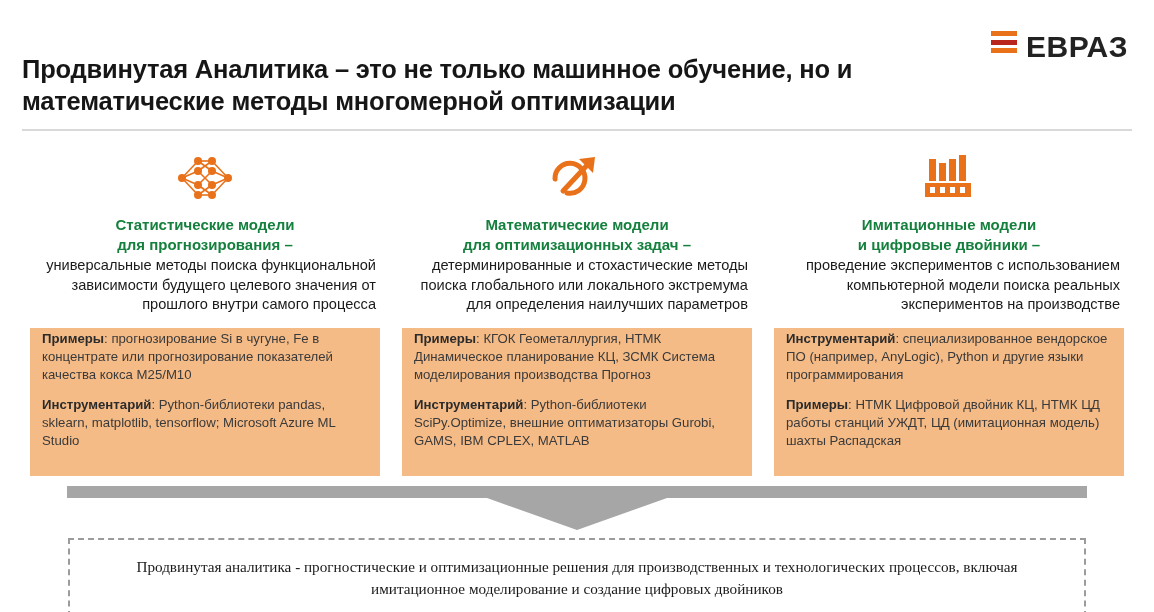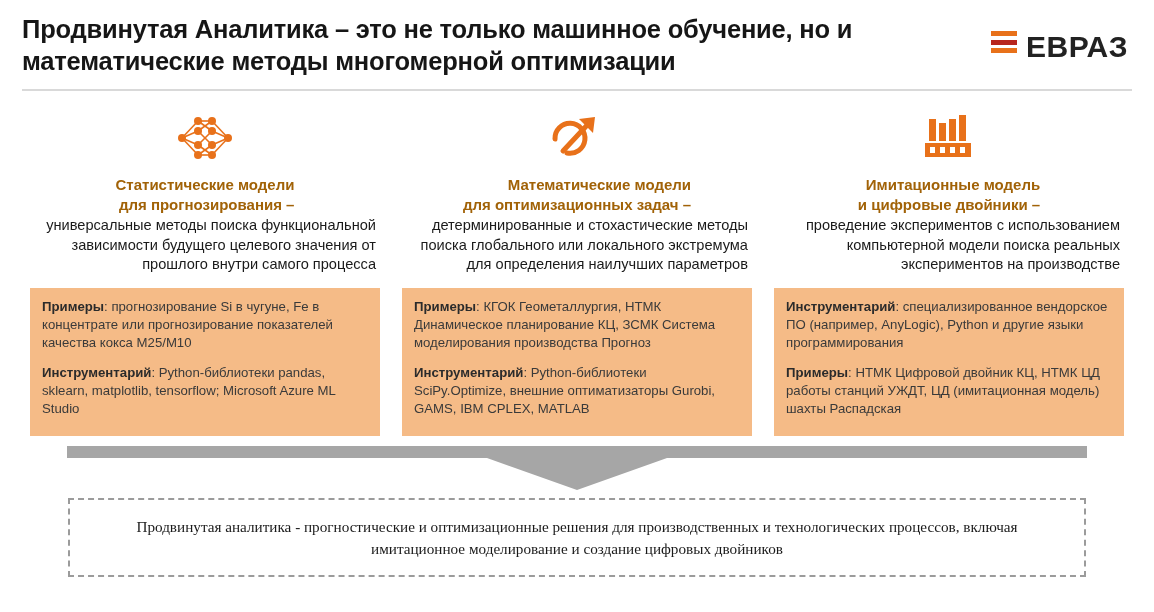--- a/index.html
+++ b/index.html
@@ -25,20 +25,21 @@
     align-items: flex-start;
     justify-content: space-between;
   }
   .title {
     font-size: 25.5px;
     font-weight: bold;
     line-height: 1.24;
     letter-spacing: -0.2px;
     color: #161616;
     max-width: 940px;
+    margin-top: 40px;
   }
   .logo {
     display: flex;
     gap: 9px;
     margin-top: 16px;
     margin-right: 6px;
   }
   .logo-mark {
     width: 26px;
     height: 24px;
@@ -82,40 +83,40 @@
     height: 58px;
     display: flex;
     align-items: center;
     justify-content: center;
     margin-bottom: 8px;
   }
   .col-heading {
     font-size: 15px;
     font-weight: bold;
     line-height: 1.33;
-    text-align: right;
-    color: #a16207;
+    text-align: center;
+    color: #15803d;
     padding: 0 8px;
   }
   .col-sub {
     font-size: 14.6px;
     line-height: 1.33;
     text-align: right;
     color: #1a1a1a;
     padding: 0 4px;
     margin-top: 1px;
   }
   .box {
     margin-top: 14px;
     width: 100%;
     background: #f5bb87;
     color: #3a3a3a;
     font-size: 13.2px;
     line-height: 1.37;
-    padding: 10px 12px 12px 12px;
+    padding: 2px 12px 12px 12px;
     min-height: 148px;
   }
   .box p { margin: 0; }
   .box p + p { margin-top: 11px; }
   .box b { font-weight: bold; color: #2b2b2b; }
 
   
   .arrow-zone {
     position: relative;
     height: 54px;
@@ -245,21 +246,21 @@
         </g>
         <g fill="#ffffff">
           <rect x="13" y="34" width="5" height="6"></rect>
           <rect x="23" y="34" width="5" height="6"></rect>
           <rect x="33" y="34" width="5" height="6"></rect>
           <rect x="43" y="34" width="5" height="6"></rect>
         </g>
       </svg>
     </div>
     <div class="col-heading">
-      <span>Имитационные модель</span><br>
+      <span>Имитационные модели</span><br>
       <span>и цифровые двойники –</span>
     </div>
     <div class="col-sub">проведение экспериментов с использованием компьютерной модели поиска реальных экспериментов на производстве</div>
     <div class="box">
       <p>
         <b>Инструментарий</b><span>: специализированное вендорское ПО (например, AnyLogic), Python и другие языки программирования</span>
       </p>
       <p>
         <b>Примеры</b><span>: НТМК Цифровой двойник КЦ, НТМК ЦД работы станций УЖДТ, ЦД (имитационная модель) шахты Распадская</span>
       </p>

